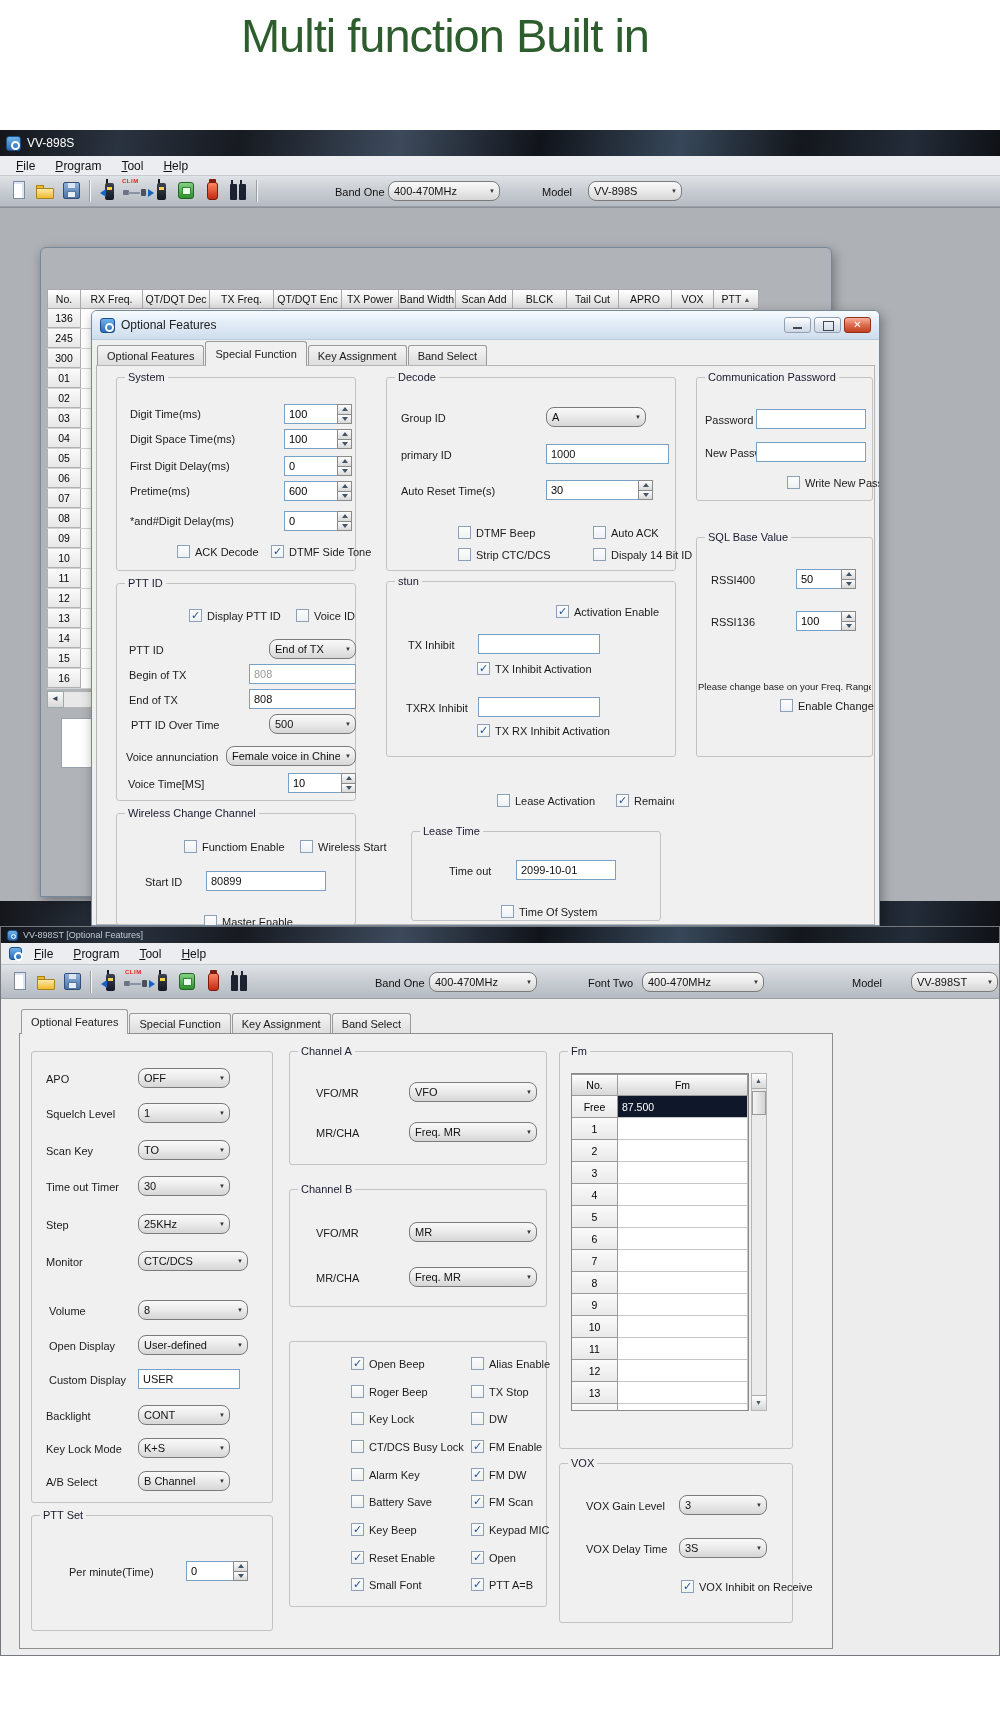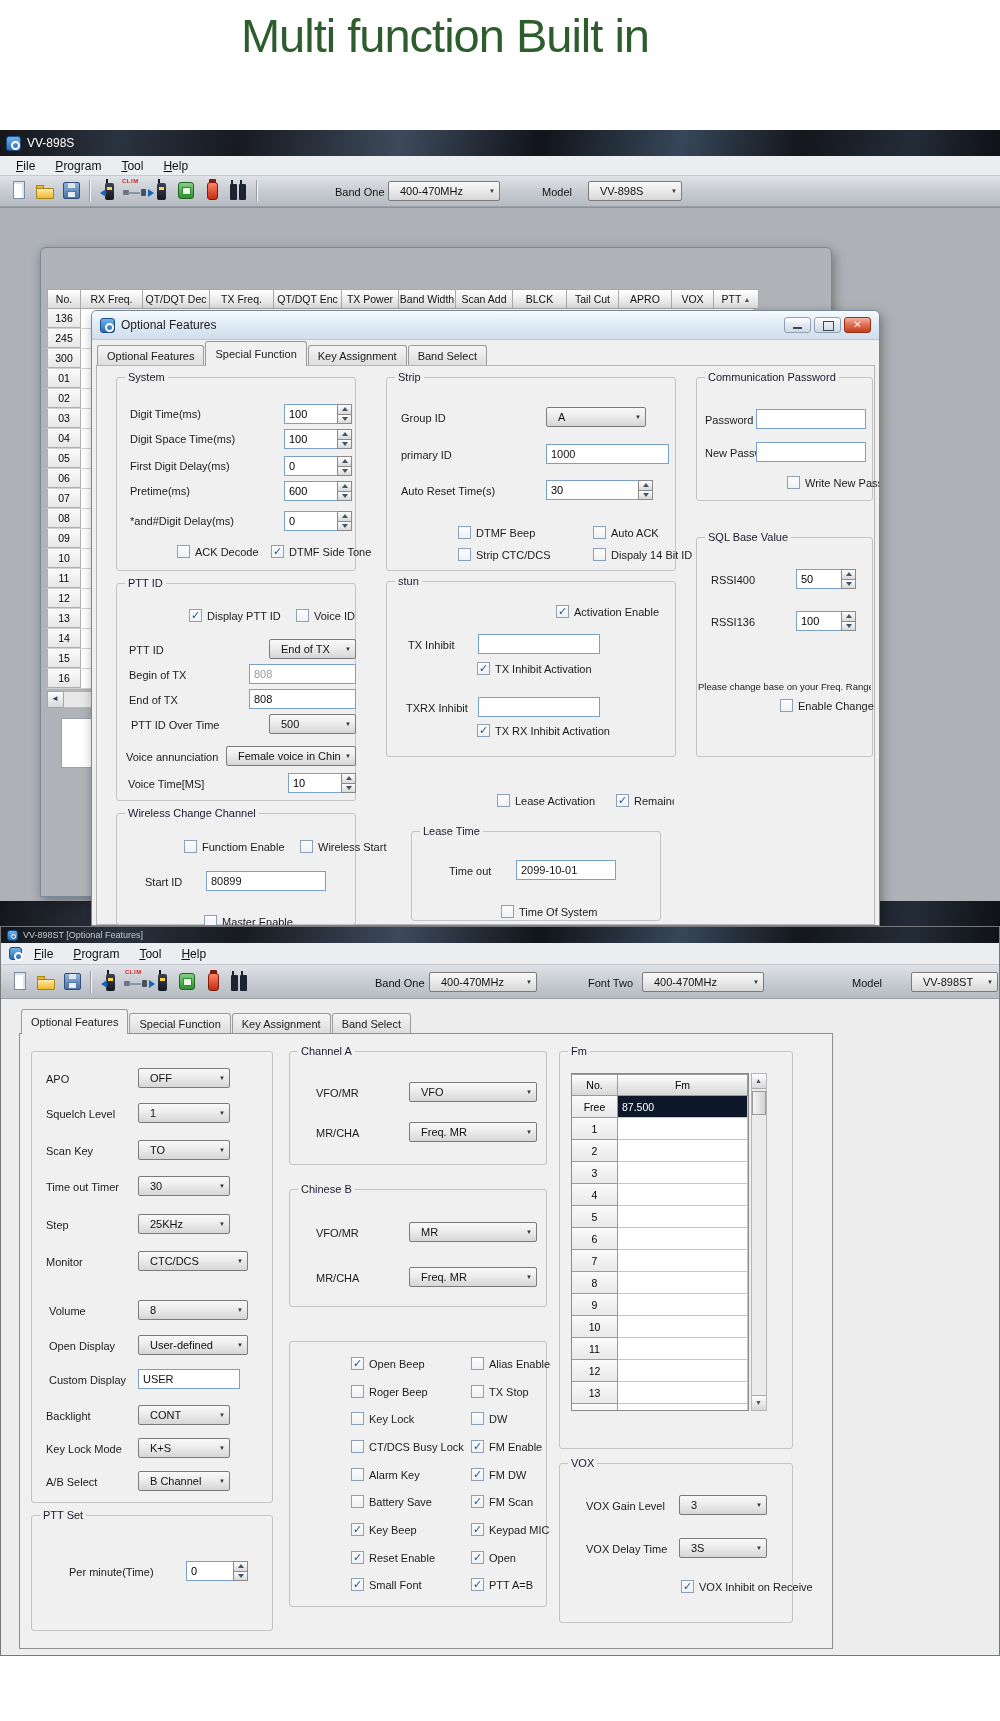--- a/index.html
+++ b/index.html
@@ -57,21 +57,21 @@
 .ic-grn .s { left:8px; top:8px; width:9px; height:8px; background:#eaffea; border:1px solid #2f8f2f; }
 .ic-red .h { left:9px; top:0; width:7px; height:4px; background:#801d08; border-radius:1px; }
 .ic-red .b { left:7px; top:3px; width:11px; height:18px; background:linear-gradient(#ff8666,#c22a12); border:1px solid #7d1a08; border-radius:3px; }
 .ic-pair .a1 { left:5px; top:1px; width:2px; height:4px; background:#1d2230; }
 .ic-pair .a2 { left:14px; top:1px; width:2px; height:4px; background:#1d2230; }
 .ic-pair .r1 { left:4px; top:5px; width:7px; height:16px; background:#1d2230; border-radius:1px; }
 .ic-pair .r2 { left:13px; top:5px; width:7px; height:16px; background:#1d2230; border-radius:1px; }
 
 
 .lab { position:absolute; font-size:11px; color:#1b1b1b; white-space:nowrap; }
-.dd { position:absolute; height:20px; border:1px solid #7b7b7b; border-radius:2px; background:linear-gradient(#f9f9f9,#ececec 45%,#d6d6d6); display:flex; align-items:center; padding:0 15px 0 11px; font-size:11px; color:#111; }
+.dd { position:absolute; height:20px; border:1px solid #7b7b7b; border-radius:8px; background:linear-gradient(#f9f9f9,#ececec 45%,#d6d6d6); display:flex; align-items:center; padding:0 15px 0 5px; font-size:11px; color:#111; }
 .dd::after { content:"\25BC"; position:absolute; right:4px; top:50%; transform:translateY(-50%); font-size:6px; color:#333; }
 .dd .dv { flex:1; overflow:hidden; white-space:nowrap; }
 .txt { position:absolute; height:20px; border:1px solid #7ba0c7; background:#fff; display:flex; align-items:center; padding:0 4px; font-size:11px; color:#111; white-space:nowrap; overflow:hidden; }
 .txt.dim { color:#9a9a9a; }
 .spin { position:absolute; height:20px; display:flex; }
 .spin .sv { flex:1; border:1px solid #7ba0c7; border-right:none; background:#fff; display:flex; align-items:center; padding:0 4px; font-size:11px; }
 .spin .sb { width:15px; display:flex; flex-direction:column; }
 .spin .sb i { flex:1; border:1px solid #8a8a8a; background:linear-gradient(#fdfdfd,#d9d9d9); position:relative; }
 .spin .sb i+i { border-top:none; }
 .spin .sb i::after { content:""; position:absolute; left:50%; top:50%; border:3px solid transparent; }
@@ -412,21 +412,21 @@
     <span class="lab" style="left:53px;top:565px">Start ID</span>
     <div class="txt" style="left:114px;top:560px;width:120px">
         <span>80899</span>
       </div>
     <div class="cb" style="left:64px;top:604px">
         <span class="bx"></span>
         <span>Master Enable</span>
       </div>
 
     <div class="gb" style="left:294px;top:66px;width:290px;height:194px">
-      <span class="gl">Strip</span>
+      <span class="gl">Decode</span>
       </div>
     <span class="lab" style="left:309px;top:101px">Group ID</span>
     <div class="dd" style="left:454px;top:96px;width:100px">
         <span class="dv">A</span>
       </div>
     <span class="lab" style="left:309px;top:138px">primary ID</span>
     <div class="txt" style="left:454px;top:133px;width:123px">
         <span>1000</span>
       </div>
     <span class="lab" style="left:309px;top:174px">Auto Reset Time(s)</span>
@@ -687,21 +687,21 @@
     <span class="lab" style="left:315px;top:160px">VFO/MR</span>
     <div class="dd" style="left:408px;top:155px;width:128px">
         <span class="dv">VFO</span>
       </div>
     <span class="lab" style="left:315px;top:200px">MR/CHA</span>
     <div class="dd" style="left:408px;top:195px;width:128px">
         <span class="dv">Freq. MR</span>
       </div>
 
     <div class="gb" style="left:288px;top:262px;width:258px;height:118px">
-      <span class="gl">Chinese B</span>
+      <span class="gl">Channel B</span>
       </div>
     <span class="lab" style="left:315px;top:300px">VFO/MR</span>
     <div class="dd" style="left:408px;top:295px;width:128px">
         <span class="dv">MR</span>
       </div>
     <span class="lab" style="left:315px;top:345px">MR/CHA</span>
     <div class="dd" style="left:408px;top:340px;width:128px">
         <span class="dv">Freq. MR</span>
       </div>
 

